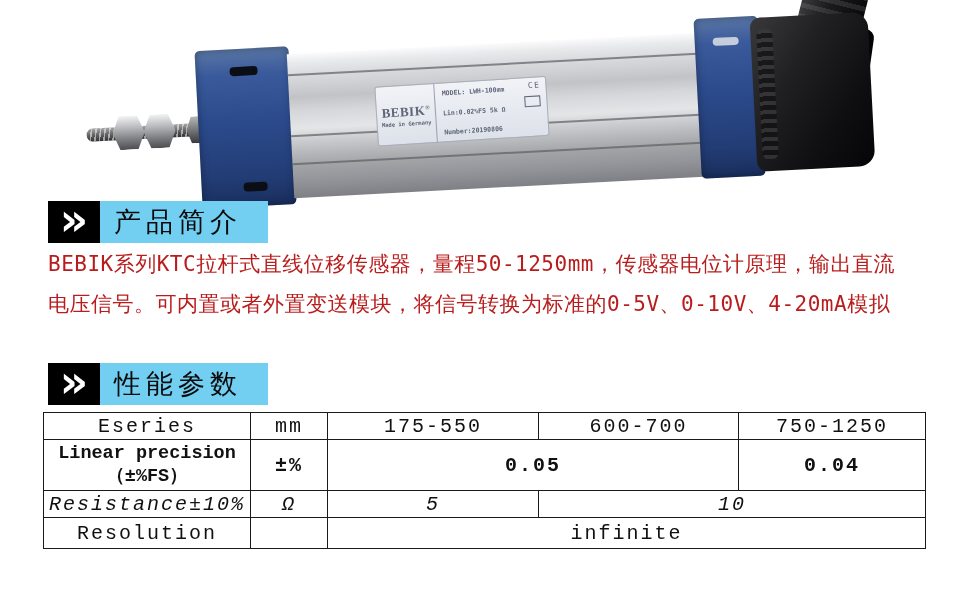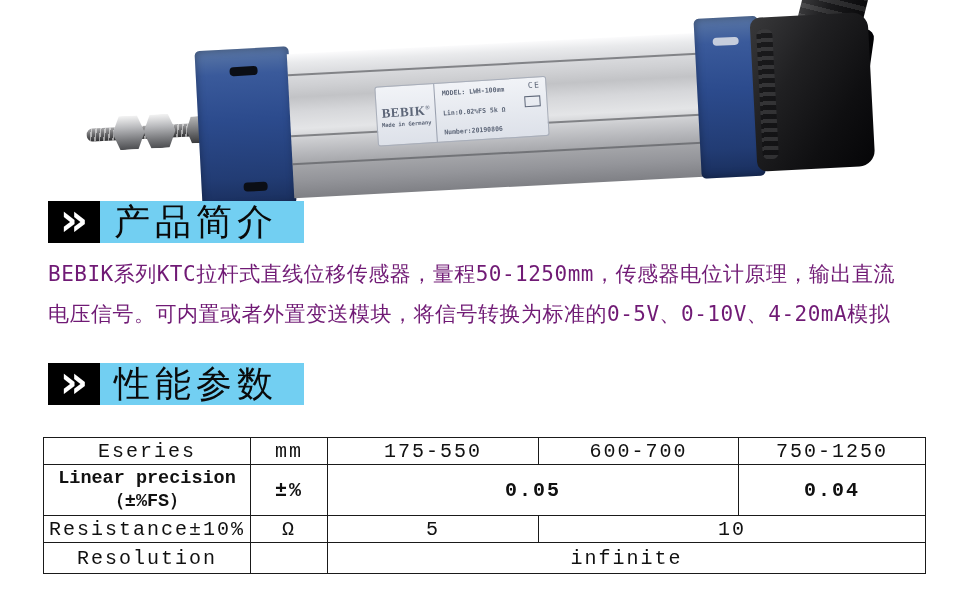--- a/index.html
+++ b/index.html
@@ -65,33 +65,33 @@
   .connector::before{content:'';position:absolute;left:6px;top:12px;bottom:12px;width:16px;
     background:repeating-linear-gradient(180deg,#3b3b3d 0 4px,#101012 4px 9px);
     border-radius:6px;opacity:.7;}
   
   .sec{position:absolute;left:48px;display:flex;align-items:stretch;height:42px;}
   .sec1{top:201px;}
   .sec2{top:363px;}
   .sec-block{width:52px;background:#000;display:flex;align-items:center;justify-content:center;}
   .sec-chevron{color:#fff;font-size:44px;font-weight:bold;line-height:0;
     font-family:"DejaVu Sans",sans-serif;margin-top:-5px;}
-  .sec-title{background:#72cff2;color:#0a0a0a;font-size:36px;line-height:42px;
+  .sec-title{background:#72cff2;color:#0a0a0a;font-size:27px;line-height:42px;
     padding:0 26px 0 14px;letter-spacing:5px;white-space:nowrap;}
   
-  .intro{position:absolute;left:48px;top:254px;width:890px;color:#701a75;}
+  .intro{position:absolute;left:48px;top:244px;width:890px;color:#b91c1c;}
   .intro div{font-size:21px;line-height:40px;letter-spacing:.5px;white-space:nowrap;}
   
   .spec{position:absolute;left:43px;top:412px;border-collapse:collapse;
-    font-family:"Liberation Mono","DejaVu Sans Mono",monospace;color:#111;margin-top:25px;}
+    font-family:"Liberation Mono","DejaVu Sans Mono",monospace;color:#111;}
   .spec td{border:1.5px solid #1a1a1a;text-align:center;vertical-align:middle;
     font-size:20px;letter-spacing:2px;padding:0 4px;white-space:pre-line;}
   .spec td.sm{font-size:18.5px;letter-spacing:0;line-height:23px;}
   .c0{width:198px;}.c1{width:68px;}.c2{width:202px;}.c3{width:191px;}.c4{width:178px;}
-  .r1{height:27px;}.r2{height:52px;}.r3{height:51px;font-weight:bold;}.r4{height:27px;}.r5{height:31px;}
+  .r1{height:27px;}.r2{height:52px;}.r3{height:51px;font-weight:bold;}.r4{height:27px;font-style:italic;}.r5{height:31px;}
 </style>
 </head>
 <body>
 
 <div class="photo">
   <div class="gland"></div>
   <div class="gland-collar"></div>
   <div class="sensor">
     <div class="rod"></div>
     <div class="nut nut1"></div>

